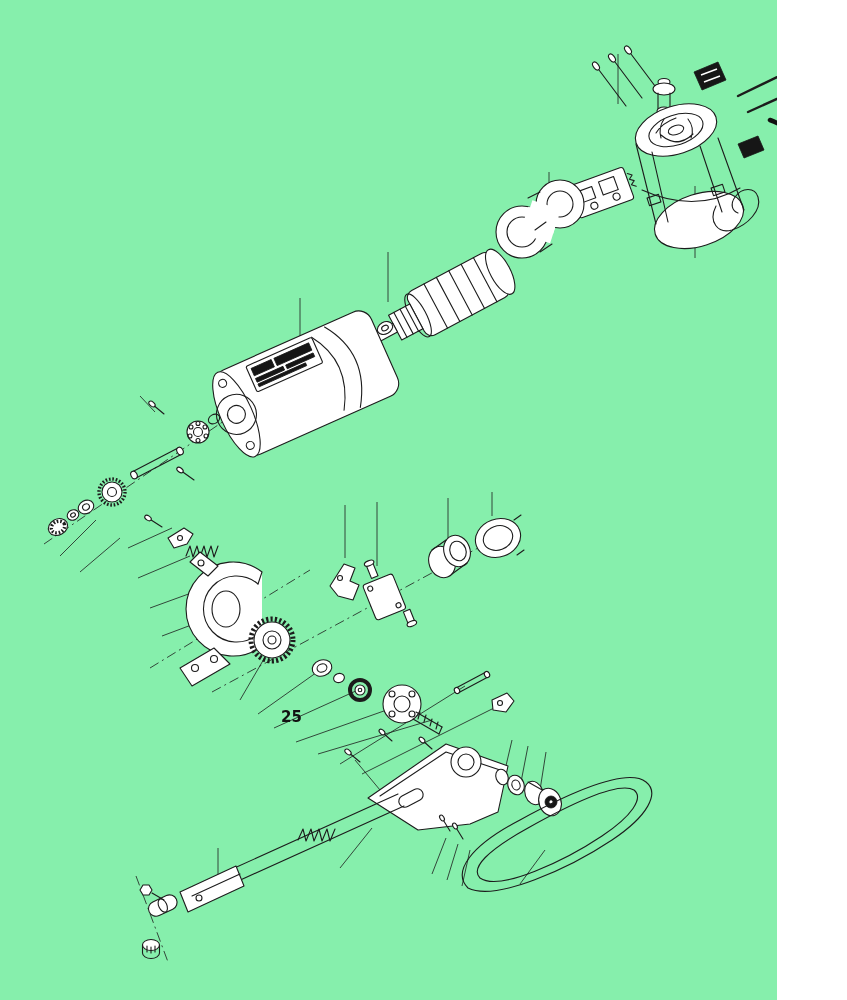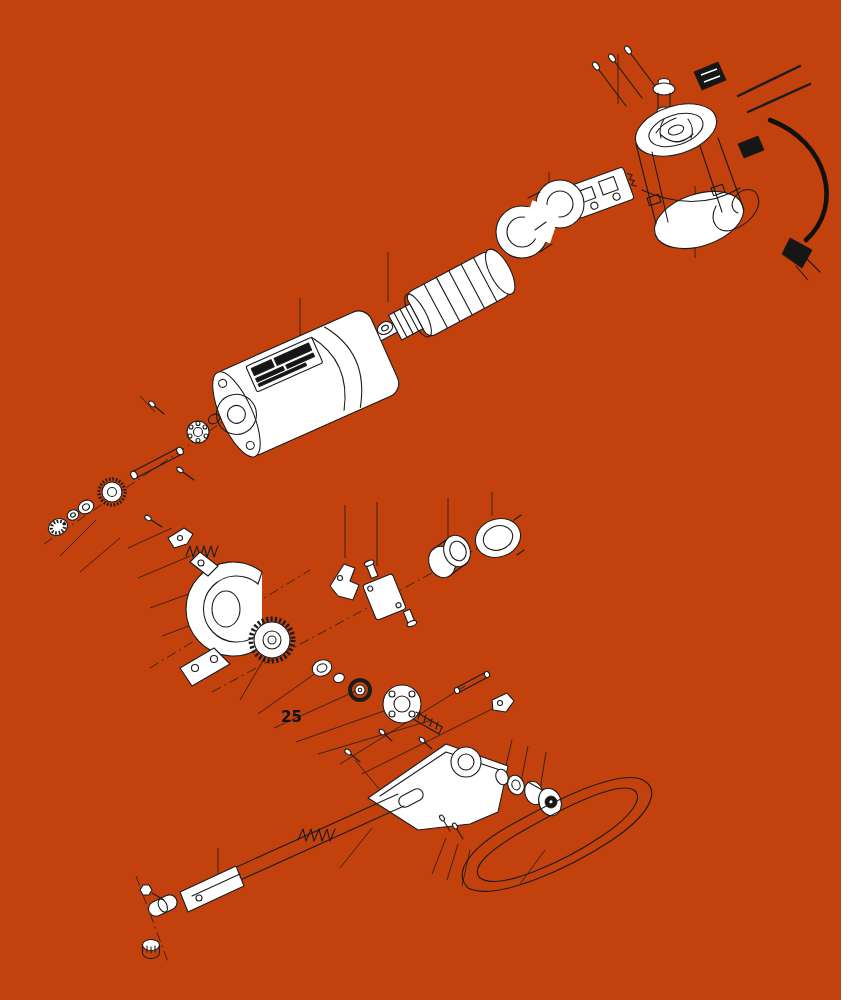--- a/index.html
+++ b/index.html
@@ -1,16 +1,16 @@
 <!DOCTYPE html>
 <html><head>
 <meta charset="utf-8">
 <style>
   html,body{margin:0;padding:0;background:#fff;}
-  .stage{position:relative;width:841px;height:1000px;background:#c2410c;overflow:hidden;
+  .stage{position:relative;width:777px;height:1000px;background:#86efac;overflow:hidden;
          font-family:"DejaVu Sans",sans-serif;}
   svg{display:block;}
   .ln{fill:none;stroke:#1c1c1c;stroke-width:1.1;stroke-linecap:round;stroke-linejoin:round;}
   .fw{fill:#fff;stroke:#1c1c1c;stroke-width:1.1;stroke-linejoin:round;}
   .dk{fill:#161616;stroke:#161616;stroke-width:.8;}
   .wt{stroke:#fff;stroke-width:1.4;fill:none;}
   .lead{fill:none;stroke:#1c1c1c;stroke-width:.8;}
   .cl{fill:none;stroke:#1c1c1c;stroke-width:.8;stroke-dasharray:10 4 2 4;}
   .teeth{fill:none;stroke:#1c1c1c;stroke-width:5;stroke-dasharray:2.2 2.2;}
   .knurl{fill:none;stroke:#1c1c1c;stroke-width:3.4;stroke-dasharray:1.6 1.8;}

